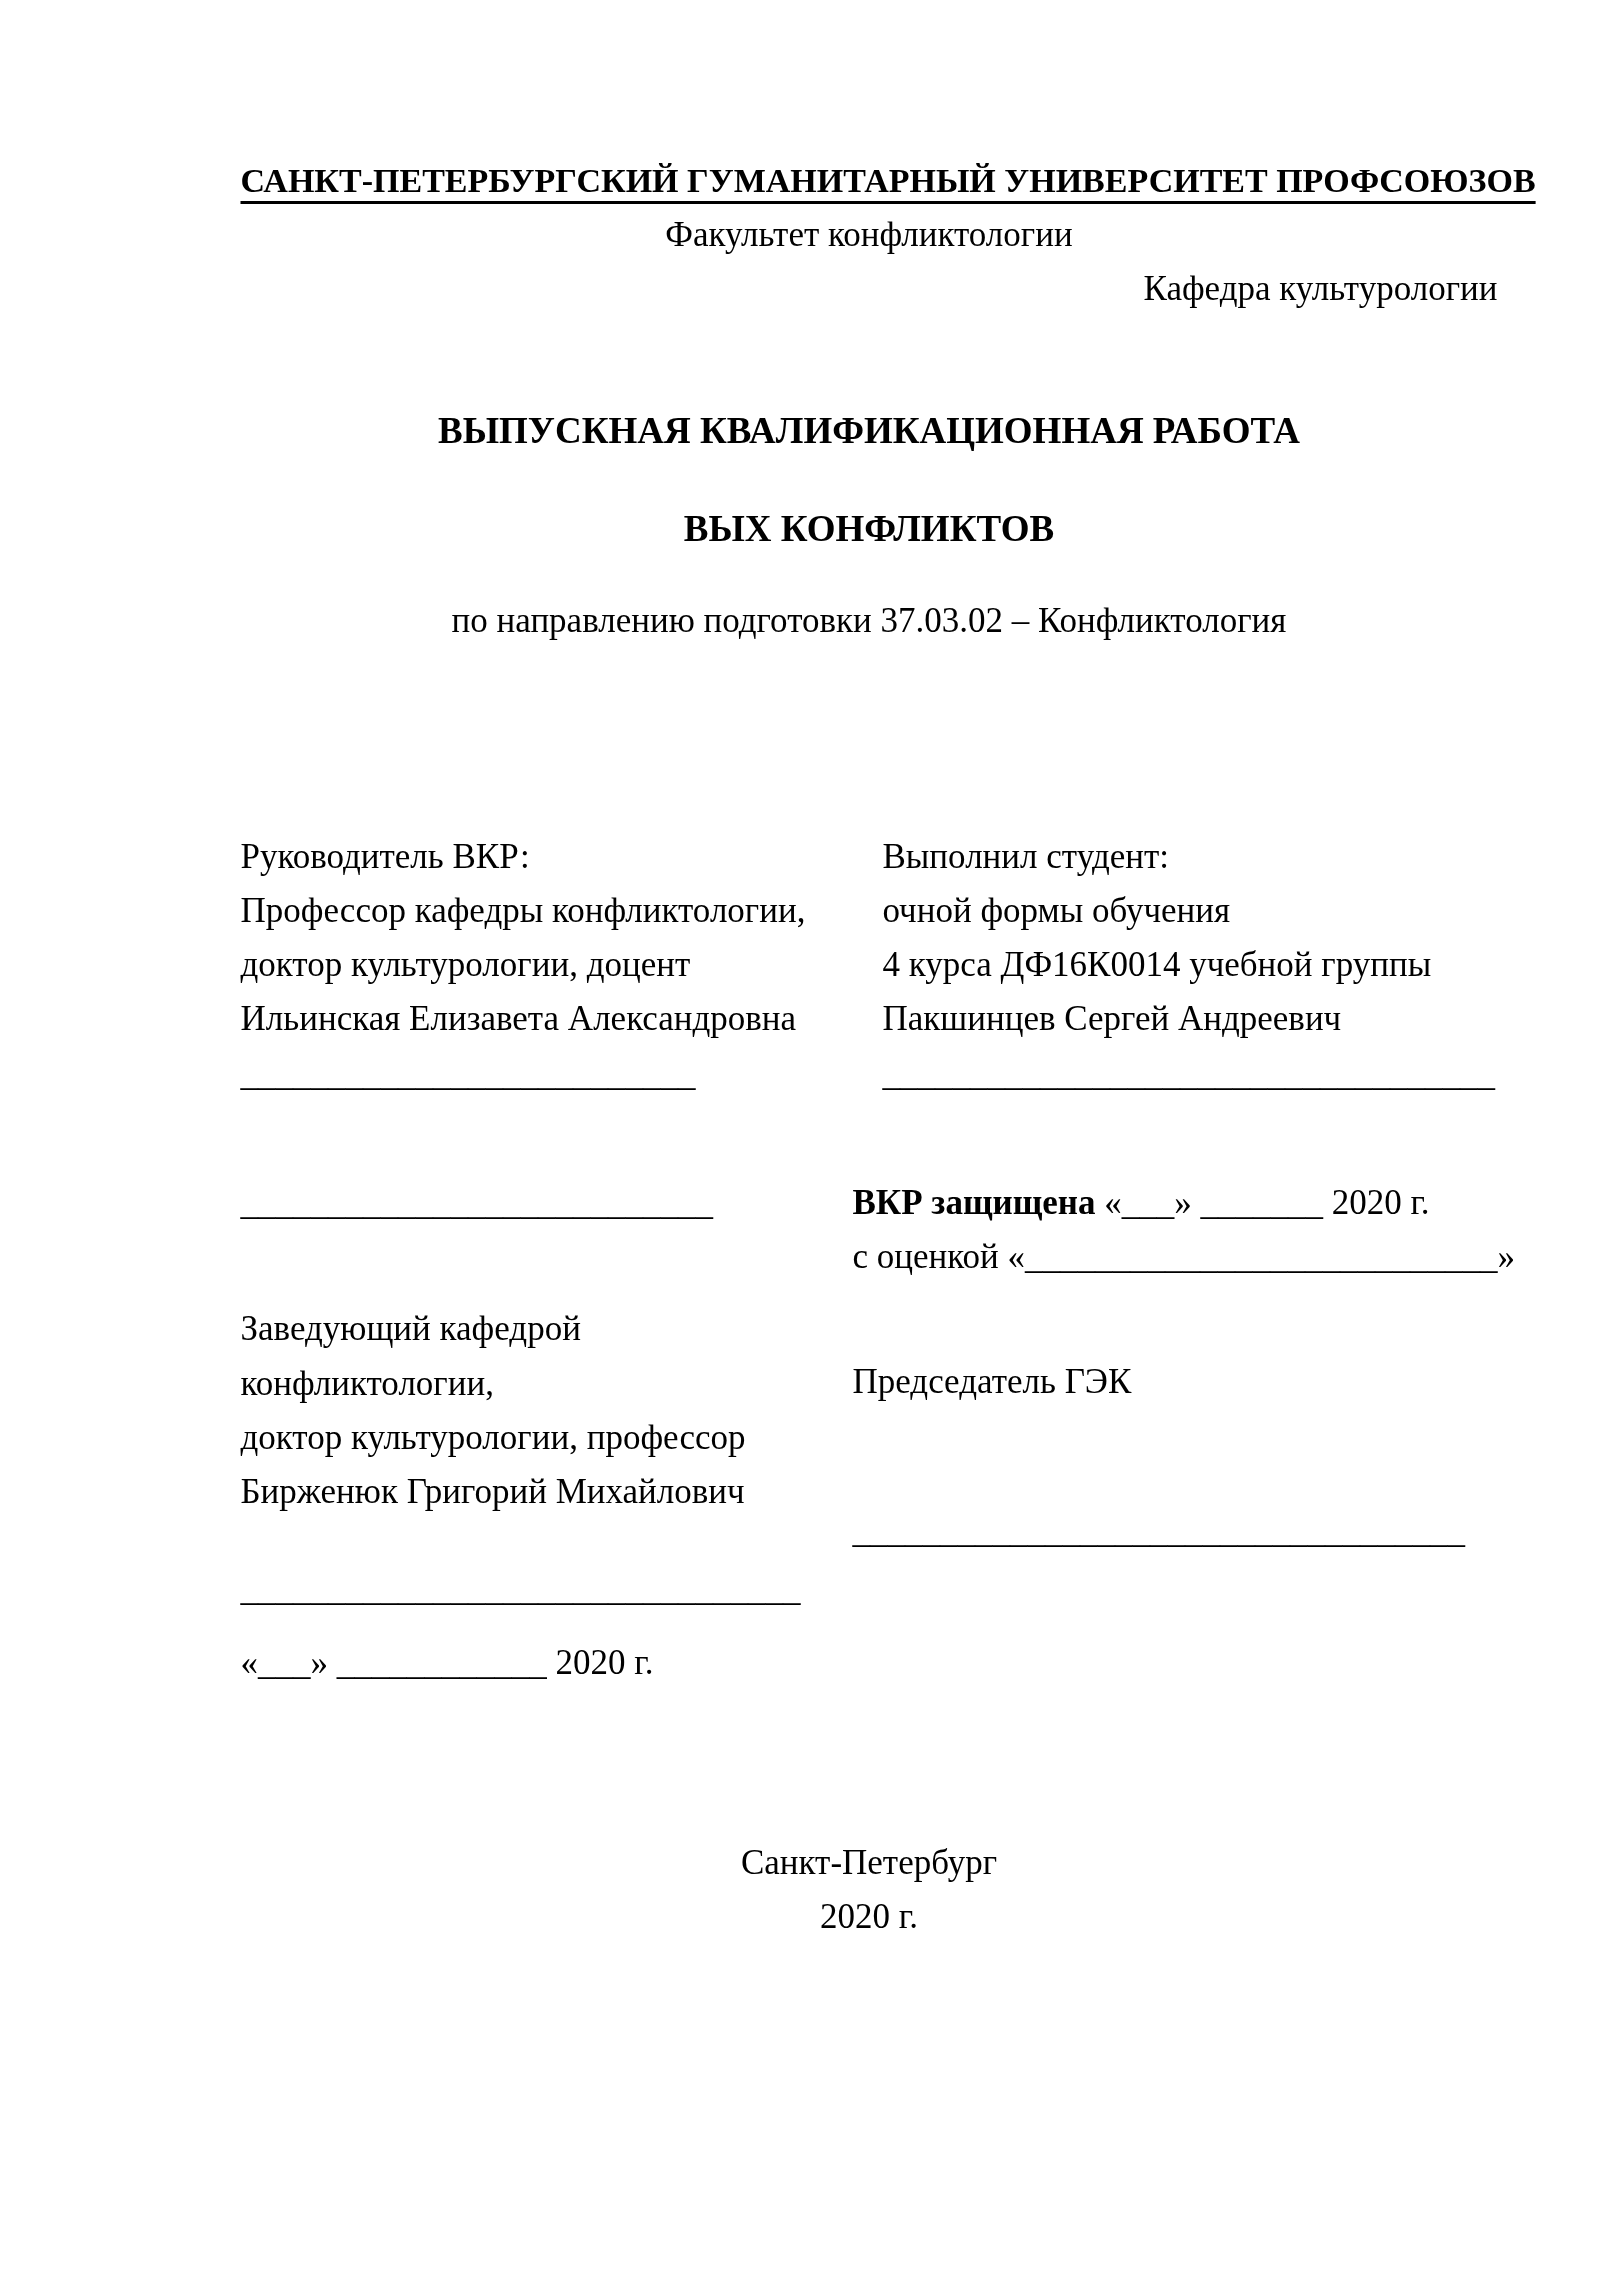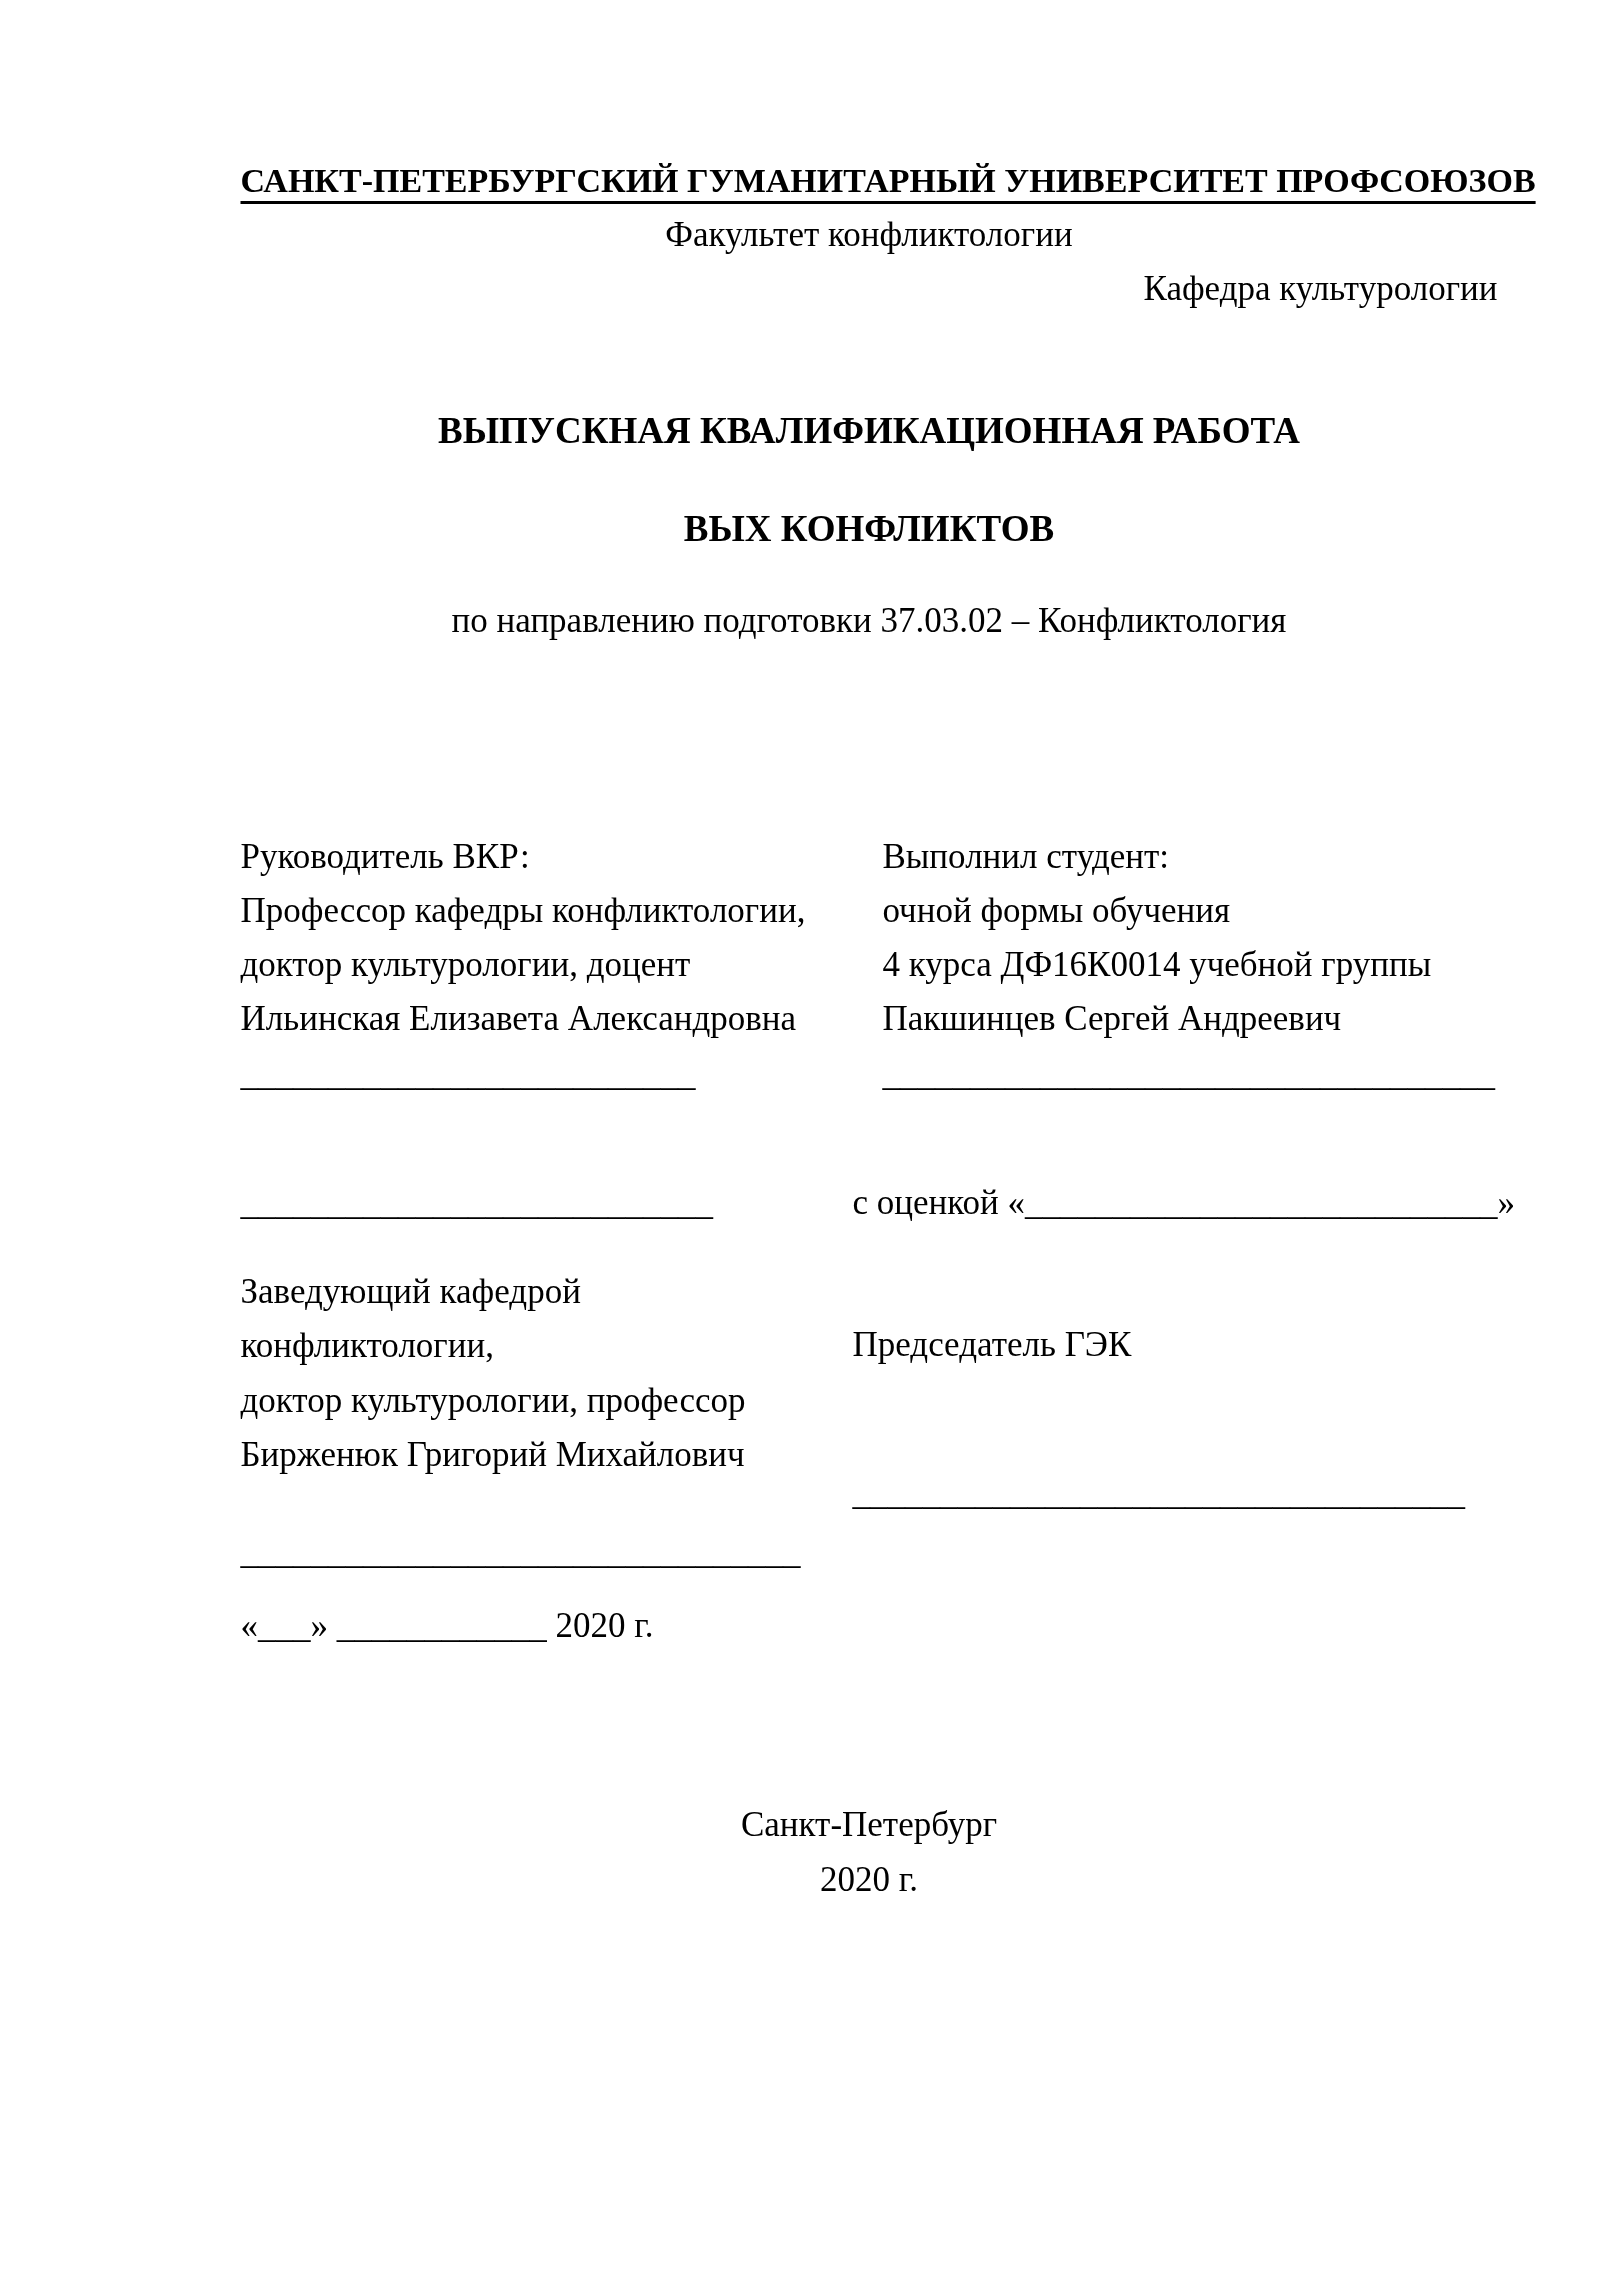--- a/index.html
+++ b/index.html
@@ -42,21 +42,21 @@
     font-size: 37px;
     line-height: 1.45;
     font-weight: bold;
     text-align: center;
   }
   .program { margin-top: 39px; text-align: center; }
 
   .row { display: flex; }
   .row-a { margin-top: 181px; }
   .row-b { margin-top: 75px; }
-  .row-c { margin-top: 35px; }
+  .row-c { margin-top: 18px; }
   .col-left  { flex: 0 0 612px; width: 612px; }
   .col-right { flex: 1; }
   .indent-a  { padding-left: 30px; }
 
   .sig { white-space: nowrap; }
   .head-sig  { margin-top: 43px; }
   .head-date { margin-top: 19.6px; }
   .chair-label { padding-top: 53px; }
   .chair-sig { margin-top: 94px; }
 
@@ -98,20 +98,21 @@
       <div>Пакшинцев Сергей Андреевич</div>
       <div class="sig">___________________________________</div>
     </div>
   </div>
 
   <div class="row row-b">
     <div class="col-left">
       <div class="sig">___________________________</div>
     </div>
     <div class="col-right">
+      <div class="nowrap"><span class="bold">ВКР защищена</span><span> «___» _______ 2020 г.</span></div>
       <div class="nowrap">с оценкой «___________________________»</div>
     </div>
   </div>
 
   <div class="row row-c">
     <div class="col-left">
       <div>Заведующий кафедрой</div>
       <div>конфликтологии,</div>
       <div>доктор культурологии, профессор</div>
       <div>Бирженюк Григорий Михайлович</div>

